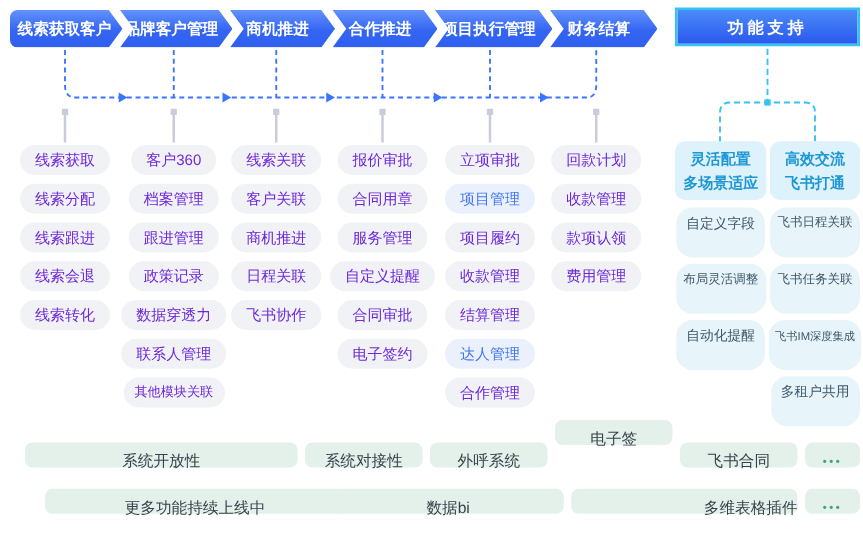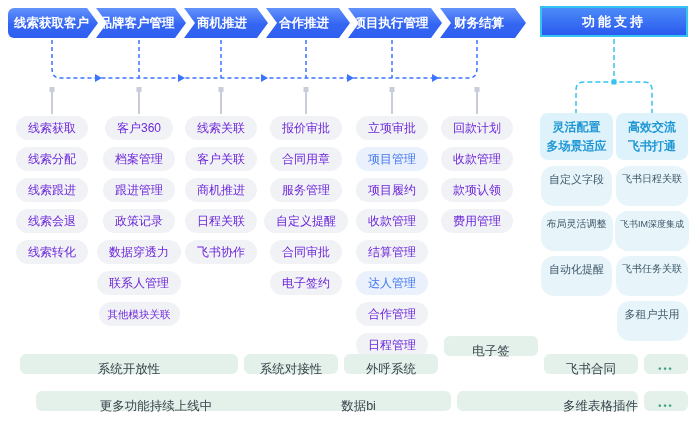--- a/index.html
+++ b/index.html
@@ -148,21 +148,20 @@
         <div class="pill">电子签约</div>
       </div>
       <div class="col" style="left: 332px;">
         <div class="pill">立项审批</div>
         <div class="pill hl">项目管理</div>
         <div class="pill">项目履约</div>
         <div class="pill">收款管理</div>
         <div class="pill">结算管理</div>
         <div class="pill hl">达人管理</div>
         <div class="pill">合作管理</div>
-        <div class="pill">日程管理</div>
       </div>
       <div class="col" style="left: 417px;">
         <div class="pill">回款计划</div>
         <div class="pill">收款管理</div>
         <div class="pill">款项认领</div>
         <div class="pill">费用管理</div>
       </div>
     </div>
 
   <div id="sp-groups">
@@ -174,22 +173,22 @@
         <div class="sp-item">自定义字段</div>
         <div class="sp-item sm">布局灵活调整</div>
         <div class="sp-item">自动化提醒</div>
       </div>
       <div class="sp-group" style="left: 616px; width: 72px;">
         <div class="sp-header">
           <div>高效交流</div>
           <div>飞书打通</div>
         </div>
         <div class="sp-item sm">飞书日程关联</div>
+        <div class="sp-item sm">飞书任务关联</div>
         <div class="sp-item xs">飞书IM深度集成</div>
-        <div class="sp-item sm">飞书任务关联</div>
         <div class="sp-item">多租户共用</div>
       </div>
     </div>
 
   <div id="bottom">
       <div class="bbox" style="left: 20px; width: 218px; top: 354px;">系统开放性</div>
       <div class="bbox" style="left: 244px; width: 94px; top: 354px;">系统对接性</div>
       <div class="bbox" style="left: 344px; width: 94px; top: 354px;">外呼系统</div>
       <div class="bbox" style="left: 444px; width: 94px; top: 336px;">电子签</div>
       <div class="bbox" style="left: 544px; width: 94px; top: 354px;">飞书合同</div>

